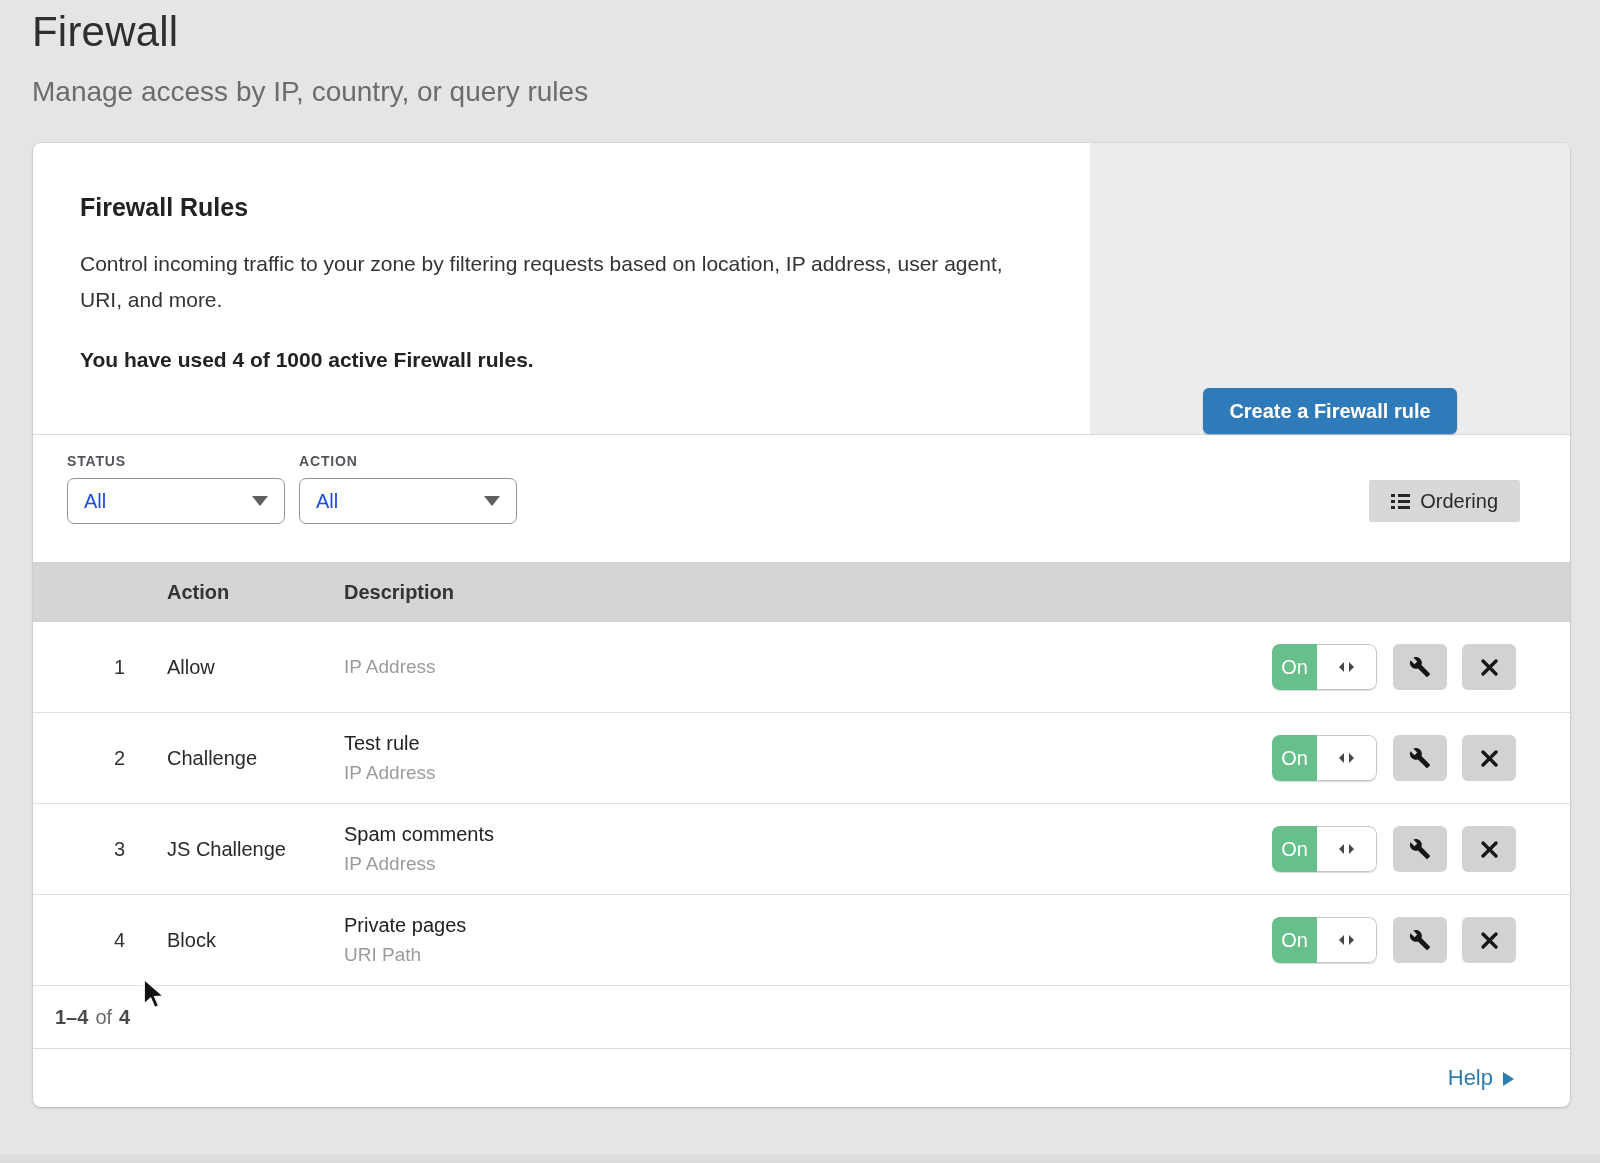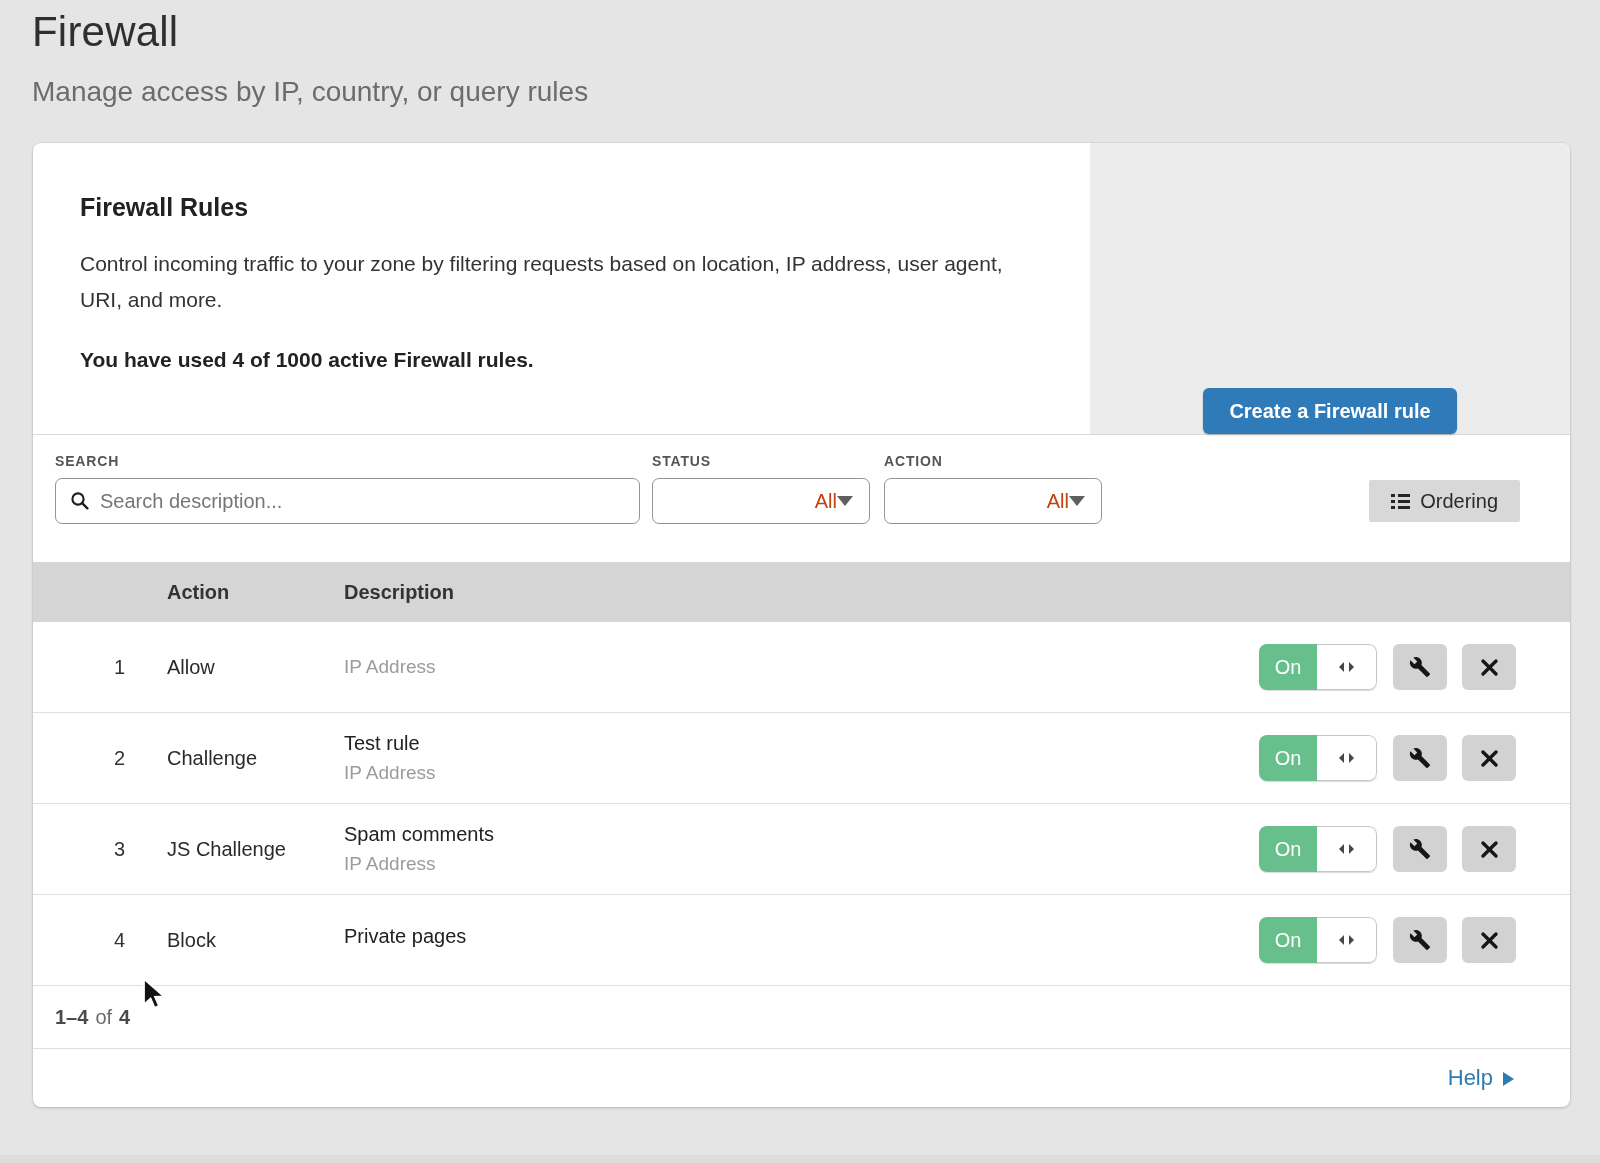--- a/index.html
+++ b/index.html
@@ -50,21 +50,21 @@
   .search-box input {
     border: none; outline: none; flex: 1; font-family: inherit;
     font-size: 20px; color: #333; margin-left: 10px; background: transparent;
   }
   .search-box input::placeholder { color: #767676; }
   .select-box {
     width: 218px; height: 46px; border: 1px solid #949494; border-radius: 7px;
     background: #fff; display: flex; align-items: center;
     padding: 0 16px; cursor: pointer;
   }
-  .select-box .select-value { font-size: 20px; color: #c2410c; flex: 1; text-align: right; }
+  .select-box .select-value { font-size: 20px; color: #1d4ed8; flex: 1; }
   .caret-down {
     width: 0; height: 0; border-left: 8px solid transparent;
     border-right: 8px solid transparent; border-top: 10px solid #5f5f5f;
   }
   .gap-12 { width: 12px; } .gap-14 { width: 14px; }
   .ordering-btn {
     margin-left: auto; margin-bottom: 2px; height: 42px; padding: 0 22px;
     background: #d8d8d8; border: none; border-radius: 2px; cursor: pointer;
     display: flex; align-items: center; gap: 10px;
     font-family: inherit; font-size: 20px; color: #2a2a2a;
@@ -86,21 +86,21 @@
   .cell-action { width: 177px; font-size: 20px; color: #2a2a2a; }
   .cell-desc { flex: 1; }
   .desc-title { font-size: 20px; color: #222; margin-bottom: 7px; }
   .desc-sub { font-size: 19px; color: #9b9b9b; }
   .cell-controls { display: flex; align-items: center; }
   .toggle {
     display: flex; height: 46px; border-radius: 8px; overflow: hidden; cursor: pointer;
     box-shadow: 0 1px 1px rgba(0,0,0,.15);
   }
   .toggle-on {
-    width: 58px; background: #67bf8b; color: #fff; font-size: 20px;
+    width: 45px; background: #67bf8b; color: #fff; font-size: 20px;
     display: flex; align-items: center; justify-content: center;
   }
   .toggle-knob {
     width: 60px; background: #fff; border: 1px solid #c6c6c6;
     border-left: none; border-radius: 0 8px 8px 0;
     display: flex; align-items: center; justify-content: center;
   }
   .icon-btn {
     width: 54px; height: 46px; background: #d2d2d2; border: none; border-radius: 6px;
     display: flex; align-items: center; justify-content: center; cursor: pointer;
@@ -145,32 +145,20 @@
       <h2 class="card-heading">Firewall Rules</h2>
       <p class="card-desc">Control incoming traffic to your zone by filtering requests based on location, IP address, user agent, URI, and more.</p>
       <p class="card-usage">You have used 4 of 1000 active Firewall rules.</p>
     </div>
     <div class="card-top-right">
       <button class="create-btn">Create a Firewall rule</button>
     </div>
   </div>
 
   <div class="filters">
-    <div class="filter-group">
-      <span class="filter-label">SEARCH</span>
-      <div class="search-box">
-        <span style="display:flex">
-          <svg width="20" height="20" viewBox="0 0 20 20">
-              <circle cx="8" cy="8" r="5.6" fill="none" stroke="#1c1c1c" stroke-width="2.1"></circle>
-              <line x1="12.4" y1="12.4" x2="17.4" y2="17.4" stroke="#1c1c1c" stroke-width="2.3" stroke-linecap="round"></line>
-            </svg>
-        </span>
-        <input type="text" placeholder="Search description..." style="">
-      </div>
-    </div>
     <div class="gap-12"></div>
     <div class="filter-group">
       <span class="filter-label">STATUS</span>
       <div class="select-box">
         <span class="select-value">All</span>
         <span class="caret-down"></span>
       </div>
     </div>
     <div class="gap-14"></div>
     <div class="filter-group">
@@ -311,20 +299,21 @@
         </span>
       </button>
     </div>
   </div>
 
   <div class="rule-row">
     <div class="cell-num">4</div>
     <div class="cell-action">Block</div>
     <div class="cell-desc">
       <div class="desc-title">Private pages</div>
+      <div class="desc-sub">URI Path</div>
     </div>
     <div class="cell-controls">
       <div class="toggle">
         <span class="toggle-on">On</span>
         <span class="toggle-knob">
           <svg width="17" height="12" viewBox="0 0 17 12">
               <path d="M6 1 L1 6 L6 11 Z" fill="#474747"></path>
               <path d="M11 1 L16 6 L11 11 Z" fill="#474747"></path>
             </svg>
         </span>

